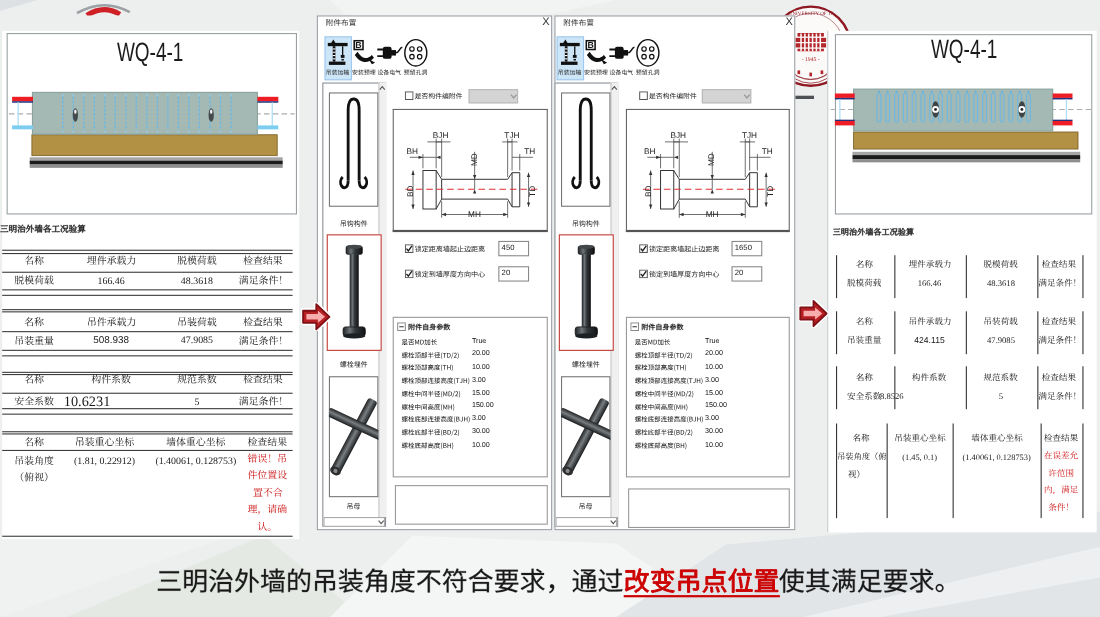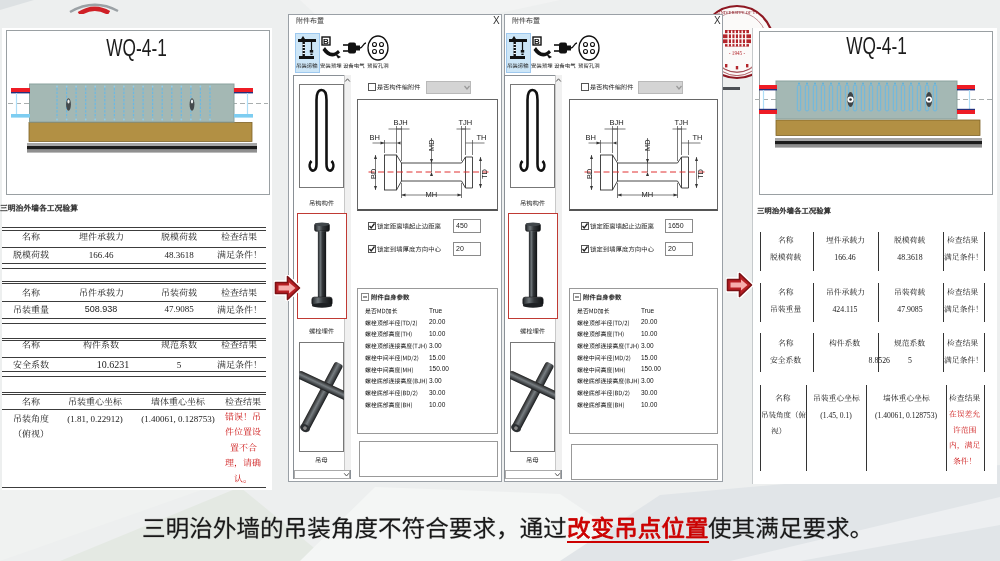--- a/index.html
+++ b/index.html
@@ -463,21 +463,21 @@
   </svg>
 
 <svg style="position:absolute;left:13.0px;top:360.2px;overflow:visible" width="36.0" height="10.4">
     <g fill="#1a1a1a" transform="translate(0,7.92) scale(0.009000,-0.009000)">
       <use href="#b37" x="0"></use>
       <use href="#b38" x="1000"></use>
       <use href="#b33" x="2000"></use>
       <use href="#b34" x="3000"></use>
     </g>
   </svg>
-<div style="position:absolute;left:68px;top:359.9px;width:90px;text-align:center;font-family:'Liberation Serif',serif;font-size:10px;line-height:10.799999999999999px;color:#1a1a1a">10.6231</div>
+<div style="position:absolute;left:58px;top:359.9px;width:90px;text-align:left;font-family:'Liberation Serif',serif;font-size:13px;line-height:10.799999999999999px;color:#1a1a1a">10.6231</div>
 <div style="position:absolute;left:134px;top:359.9px;width:90px;text-align:center;font-family:'Liberation Serif',serif;font-size:9px;line-height:10.799999999999999px;color:#1a1a1a">5</div>
 <svg style="position:absolute;left:216.5px;top:360.2px;overflow:visible" width="45.0" height="10.4">
     <g fill="#1a1a1a" transform="translate(0,7.92) scale(0.009000,-0.009000)">
       <use href="#b24" x="0"></use>
       <use href="#b25" x="1000"></use>
       <use href="#b26" x="2000"></use>
       <use href="#b13" x="3000"></use>
       <use href="#b27" x="4000"></use>
     </g>
   </svg>
@@ -1629,21 +1629,21 @@
   </svg>
 
 <svg style="position:absolute;left:770.4px;top:305.1px;overflow:visible" width="31.2" height="9.0">
     <g fill="#1a1a1a" transform="translate(0,6.86) scale(0.007800,-0.007800)">
       <use href="#b28" x="0"></use>
       <use href="#b29" x="1000"></use>
       <use href="#b30" x="2000"></use>
       <use href="#b31" x="3000"></use>
     </g>
   </svg>
-<div style="position:absolute;left:800px;top:305.0px;width:90px;text-align:center;font-family:Liberation Serif, serif;font-size:7.8px;line-height:9.36px;color:#1a1a1a">424.115</div>
+<div style="position:absolute;left:800px;top:305.0px;width:90px;text-align:center;font-family:Liberation Sans, sans-serif;font-size:7.8px;line-height:9.36px;color:#1a1a1a">424.115</div>
 <div style="position:absolute;left:865px;top:305.0px;width:90px;text-align:center;font-family:'Liberation Serif',serif;font-size:7.8px;line-height:9.36px;color:#1a1a1a">47.9085</div>
 <svg style="position:absolute;left:943.5px;top:305.1px;overflow:visible" width="39.0" height="9.0">
     <g fill="#1a1a1a" transform="translate(0,6.86) scale(0.007800,-0.007800)">
       <use href="#b24" x="0"></use>
       <use href="#b25" x="1000"></use>
       <use href="#b26" x="2000"></use>
       <use href="#b13" x="3000"></use>
       <use href="#b27" x="4000"></use>
     </g>
   </svg>
@@ -1686,21 +1686,21 @@
   </svg>
 
 <svg style="position:absolute;left:770.4px;top:356.1px;overflow:visible" width="31.2" height="9.0">
     <g fill="#1a1a1a" transform="translate(0,6.86) scale(0.007800,-0.007800)">
       <use href="#b37" x="0"></use>
       <use href="#b38" x="1000"></use>
       <use href="#b33" x="2000"></use>
       <use href="#b34" x="3000"></use>
     </g>
   </svg>
-<div style="position:absolute;left:800px;top:356.0px;width:90px;text-align:right;font-family:'Liberation Serif',serif;font-size:7.8px;line-height:9.36px;color:#1a1a1a">8.8526</div>
+<div style="position:absolute;left:800px;top:356.0px;width:90px;text-align:left;font-family:'Liberation Serif',serif;font-size:7.8px;line-height:9.36px;color:#1a1a1a">8.8526</div>
 <div style="position:absolute;left:865px;top:356.0px;width:90px;text-align:center;font-family:'Liberation Serif',serif;font-size:7.8px;line-height:9.36px;color:#1a1a1a">5</div>
 <svg style="position:absolute;left:943.5px;top:356.1px;overflow:visible" width="39.0" height="9.0">
     <g fill="#1a1a1a" transform="translate(0,6.86) scale(0.007800,-0.007800)">
       <use href="#b24" x="0"></use>
       <use href="#b25" x="1000"></use>
       <use href="#b26" x="2000"></use>
       <use href="#b13" x="3000"></use>
       <use href="#b27" x="4000"></use>
     </g>
   </svg>

